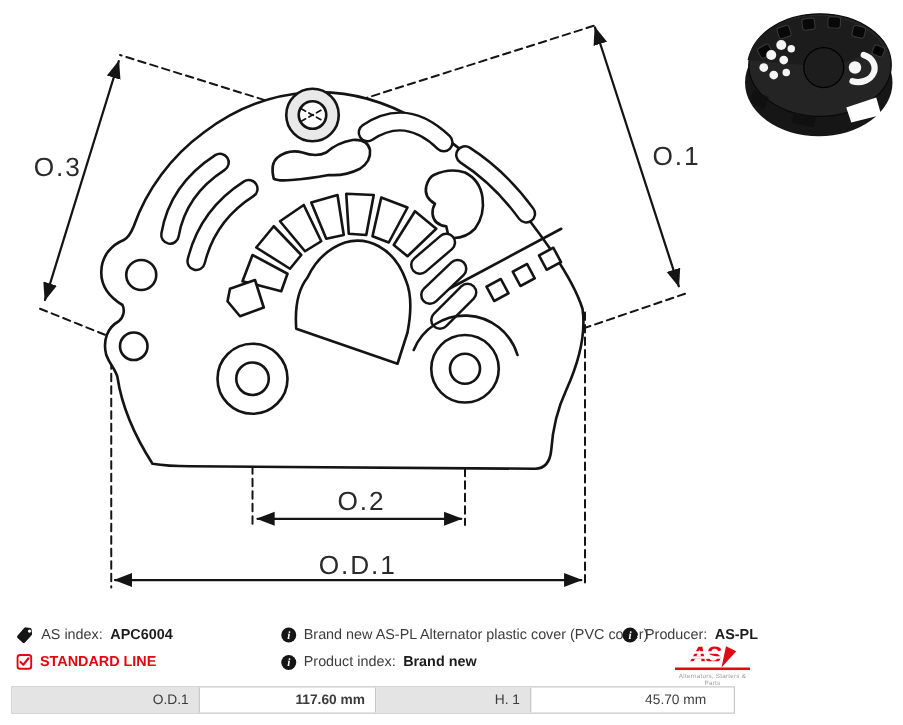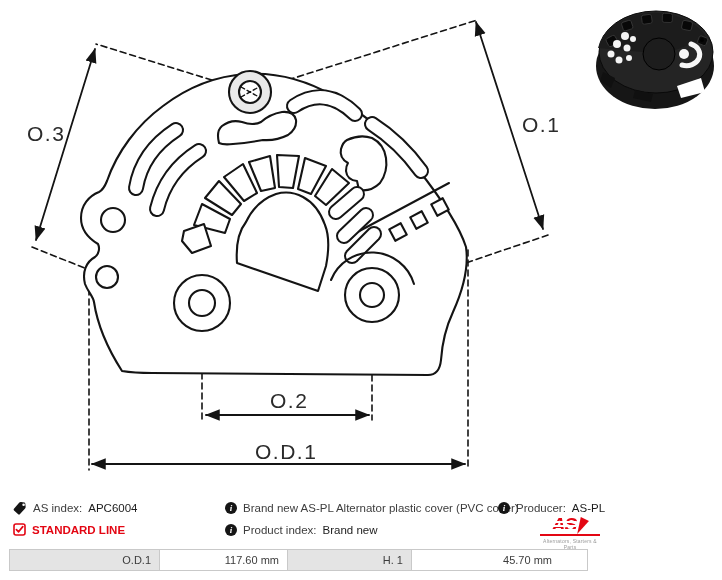--- a/index.html
+++ b/index.html
@@ -9,21 +9,21 @@
     font-family:"Liberation Sans", sans-serif; overflow:hidden;border-radius:17px;
   }
   
   .draw-svg { position:absolute; left:0; top:0; }
   .dimtext { font-family:"Liberation Sans", sans-serif; font-size:21px; letter-spacing:1.5px; fill:#2b2b2b; font-weight:400; }
   
   .footer { position:absolute; left:0; top:497px; width:588px; height:48px; font-size:11.5px; color:#3d3d3d; }
   .fcol { position:absolute; top:0; }
   .frow { height:21px; display:flex; align-items:center; gap:6px; white-space:nowrap; }
   .frow.second { margin-top:1px;text-align:right; }
-  .b { font-weight:normal; color:#1c1c1c; }
+  .b { font-weight:bold; color:#1c1c1c; }
   .red { color:#e30613; font-weight:bold; }
   .iicon { display:inline-flex; width:12px; height:12px; border-radius:50%; background:#151515; color:#fff;
            font-size:9px; font-weight:bold; align-items:center; justify-content:center; flex:0 0 12px;
            font-family:"Liberation Serif", serif; font-style:italic; }
   
   .logo-wrap { position:absolute; left:42px; top:19px; width:60px; text-align:center; }
   .logo-mark { position:relative; display:inline-block; color:#e30613; font-weight:bold; font-style:italic;
                font-size:19px; line-height:18px; letter-spacing:-1px; padding-right:12px; }
   .logo-tri { position:absolute; right:0; top:1px; width:0; height:0;
               border-left:9px solid #e30613; border-top:4px solid transparent; border-bottom:13px solid transparent;
@@ -31,21 +31,21 @@
   .logo-stripe { position:absolute; left:-2px; width:26px; height:1.5px; background:#fff; }
   .logo-underbar { height:2px; background:#e30613; margin-top:0; }
   .logo-caption { font-size:5px; color:#9a9a9a; margin-top:2px; letter-spacing:.2px; }
   
   .spec { position:absolute; left:9px; top:549px; width:579px; height:22px; display:flex;
           border:1px solid #c9c9c9; background:#fff; }
   .spec .cell { height:100%; display:flex; align-items:center; justify-content:flex-end;
                 padding-right:8px; font-size:11px; color:#3c3c3c; border-right:1px solid #c9c9c9; }
   .spec .cell:last-child { border-right:none;padding-left:47px; }
   .spec .k { background:#e4e4e4; }
-  .spec .c1 { width:150px; } .spec .c2 { width:128px; } .spec .c3 { width:124px; } .spec .c4 { width:148px; }
+  .spec .c1 { width:150px; } .spec .c2 { width:141px;font-weight:bold; } .spec .c3 { width:124px; } .spec .c4 { width:148px; }
 </style>
 </head>
 <body>
 
 <div class="page">
 
   <svg class="draw-svg" width="722" height="497" viewBox="0 0 722 497">
     <defs>
       <marker id="arr" viewBox="0 0 10 10" refX="9" refY="5" markerWidth="8.5" markerHeight="8.5" orient="auto-start-reverse">
           <path d="M0,1.3 L9.6,5 L0,8.7 Z" fill="#141414"></path>

